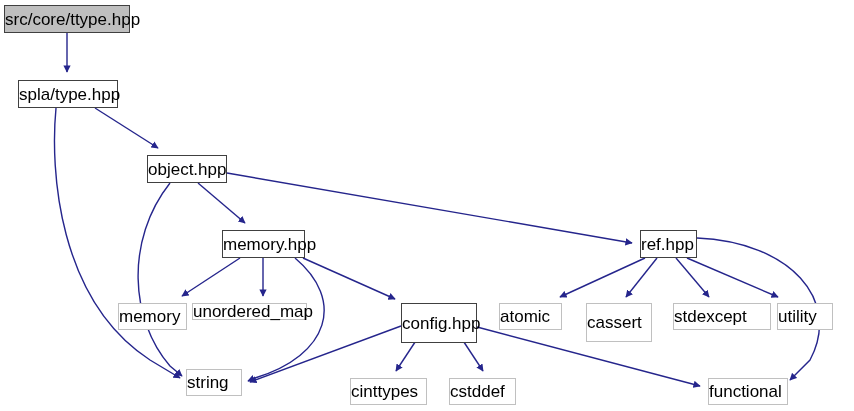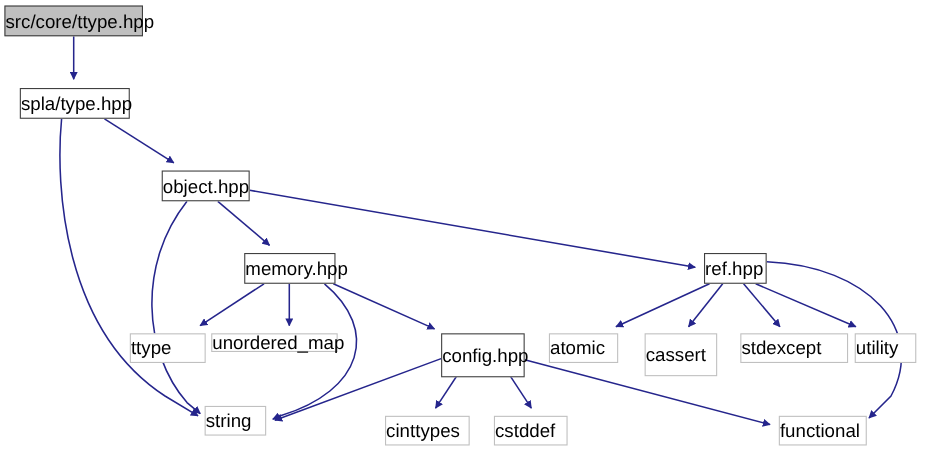--- a/index.html
+++ b/index.html
@@ -77,21 +77,21 @@
       <div class="node hdr" style="left: 147px; top: 155px; width: 80px; height: 28px;">
         <span class="node-label">object.hpp</span>
       </div>
       <div class="node hdr" style="left: 222px; top: 230px; width: 83px; height: 28px;">
         <span class="node-label">memory.hpp</span>
       </div>
       <div class="node hdr" style="left: 640px; top: 230px; width: 57px; height: 28px;">
         <span class="node-label">ref.hpp</span>
       </div>
       <div class="node std" style="left: 118px; top: 303px; width: 69px; height: 27px;">
-        <span class="node-label">ttype</span>
+        <span class="node-label">memory</span>
       </div>
       <div class="node std" style="left: 192px; top: 303px; width: 115px; height: 17px;">
         <span class="node-label">unordered_map</span>
       </div>
       <div class="node hdr" style="left: 401px; top: 303px; width: 76px; height: 40px;">
         <span class="node-label">config.hpp</span>
       </div>
       <div class="node std" style="left: 499px; top: 303px; width: 63px; height: 27px;">
         <span class="node-label">atomic</span>
       </div>

